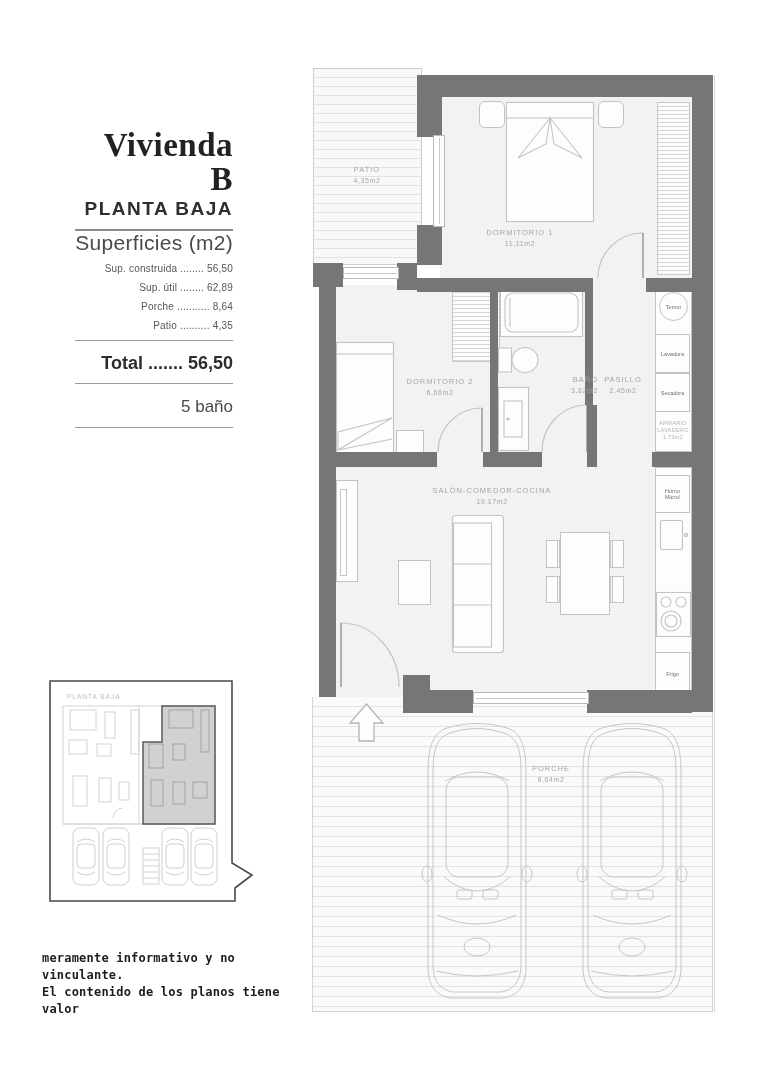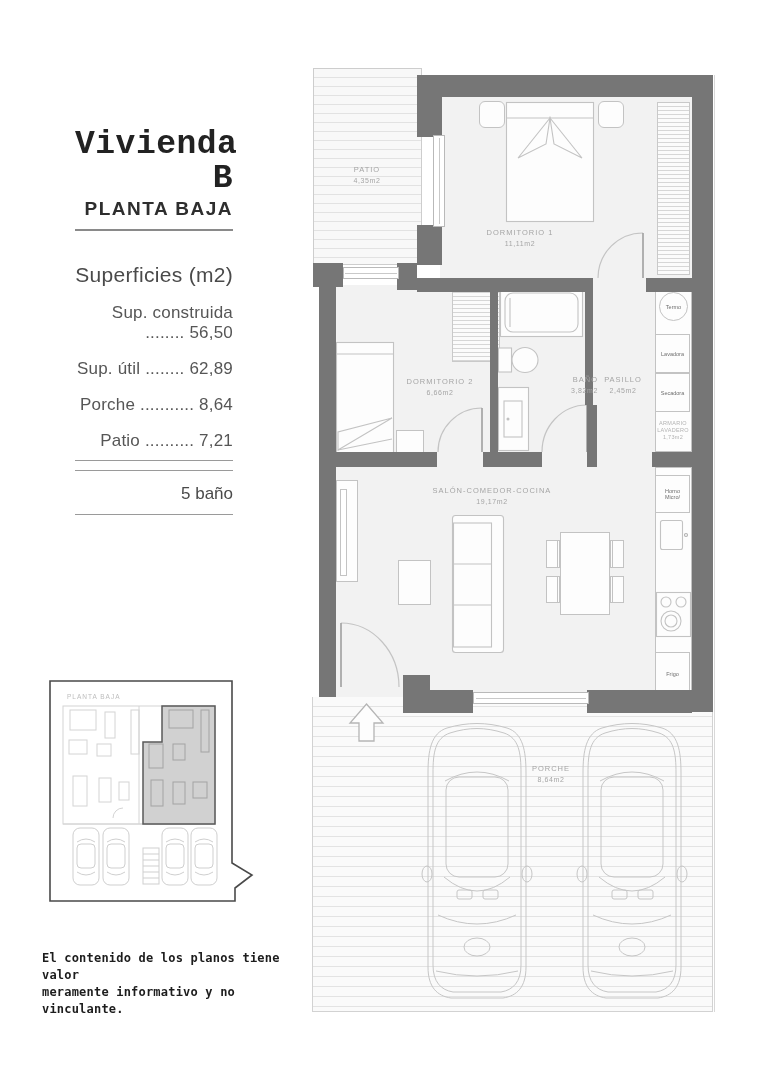--- a/index.html
+++ b/index.html
@@ -2,27 +2,27 @@
 <html><head>
 <meta charset="utf-8">
 <style>
   html,body{margin:0;padding:0;background:#e8e8e8;}
   .page{position:relative;width:764px;height:1080px;background:#ffffff;overflow:hidden;
         font-family:"Liberation Sans",sans-serif;}
   .abs{position:absolute;}
 
   
   .sidebar{left:75px;top:128px;width:158px;text-align:right;color:#3c3c3c;}
-  .sb-title{font-family:Liberation Mono, monospace;font-size:33px;font-weight:700;
+  .sb-title{font-family:Liberation Serif, serif;font-size:33px;font-weight:700;
             letter-spacing:.5px;line-height:34px;color:#222;}
   .sb-sub{font-size:19px;font-weight:700;letter-spacing:1.5px;color:#2e2e2e;margin-top:2px;}
   .sb-rule{border:none;border-top:2px solid #8a8a8a;margin:9px 0 0 0;}
   .sb-rule.thin{border-top:1.5px solid #9a9a9a;}
-  .sb-head{font-size:21px;color:#4a4a4a;margin-top:32px;letter-spacing:.3px;}
-  .sb-row{font-size:17px;color:#565656;margin-top:16px;letter-spacing:.2px;text-align:right;}
+  .sb-head{font-size:21px;color:#4a4a4a;margin-top:0;letter-spacing:.3px;}
+  .sb-row{font-size:10px;color:#565656;margin-top:8px;letter-spacing:.2px;text-align:right;}
   .sb-row:first-of-type{margin-top:12px;}
   .sb-total{font-size:18px;font-weight:700;color:#2d2d2d;margin-top:12px;}
   .sb-prog{font-size:17px;color:#4a4a4a;line-height:22px;margin-top:12px;}
 
   
   .plan{left:310px;top:60px;width:405px;height:955px;}
   .wall{position:absolute;background:#767676;}
   .fill{position:absolute;background:#f2f2f2;}
   .win{position:absolute;background:#ffffff;border:1px solid #b9b9b9;}
   .win .mid-v{position:absolute;left:50%;top:2%;width:0;height:96%;border-left:1px solid #c9c9c9;}
@@ -80,24 +80,29 @@
       <span>62,89</span>
     </div>
     <div class="sb-row">
       <span>Porche</span>
       <span>...........</span>
       <span>8,64</span>
     </div>
     <div class="sb-row">
       <span>Patio</span>
       <span>..........</span>
-      <span>7,21</span>
+      <span>4,35</span>
     </div>
 
     <hr class="sb-rule thin">
+    <div class="sb-total">
+      <span>Total</span>
+      <span>.......</span>
+      <span>56,50</span>
+    </div>
     <hr class="sb-rule thin">
     <div class="sb-prog">
       <div>5 baño</div>
     </div>
     <hr class="sb-rule thin">
   </div>
 
   <div class="abs plan">
 
     <div class="porch">
@@ -363,17 +368,17 @@
       <g transform="translate(146,150)">
           <rect x="0" y="0" width="26" height="57" rx="7"></rect>
           <rect x="4" y="16" width="18" height="24" rx="4"></rect>
           <path d="M4,14 Q13,8 22,14"></path>
           <path d="M4,44 Q13,50 22,44"></path>
         </g>
     </g>
   </svg>
 
   <div class="abs disclaimer">
+    <div>meramente informativo y no vinculante.</div>
     <div>El contenido de los planos tiene valor</div>
-    <div>meramente informativo y no vinculante.</div>
   </div>
 
 </div>
 
 </body></html>

